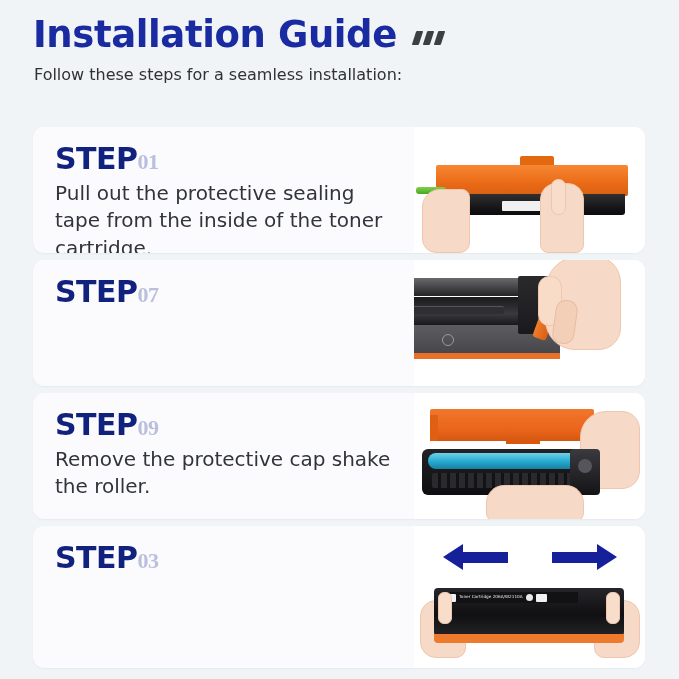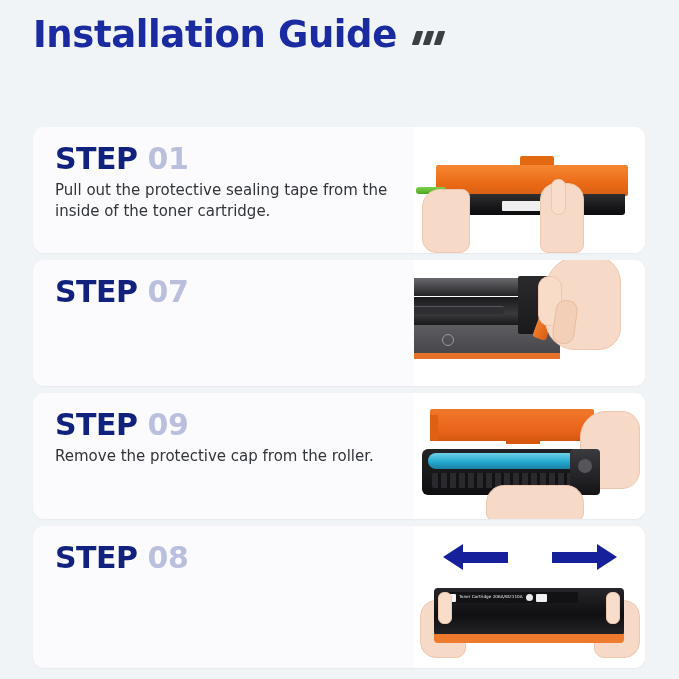--- a/index.html
+++ b/index.html
@@ -40,33 +40,33 @@
     overflow:hidden;
     margin-bottom:7px;
   }
   .card-body{
     flex:1 1 auto;
     padding:17px 10px 16px 22px;
     box-sizing:border-box;
     min-width:0;
   }
   .step-head{
-    display:flex;align-items:baseline;gap:10px;
+    display:flex;align-items:baseline;
     margin:0 0 6px 0;
   }
   .step-word{
     font-size:30px;font-weight:bold;color:#11217e;
     letter-spacing:-0.5px;line-height:1;
   }
   .step-num{
-    font-size:30px;font-weight:bold;color:#b9bfdd;
-    letter-spacing:-0.5px;line-height:1;
+    font-size:22px;font-weight:bold;color:#b9bfdd;
+    letter-spacing:-0.5px;line-height:1;font-family:Liberation Serif, serif;
   }
   .step-desc{
-    font-size:15px;color:#31343a;line-height:1.37;
+    font-size:20px;color:#31343a;line-height:1.37;
     margin:0;max-width:355px;
   }
 
   
   .photo{
     position:relative;
     width:231px;flex:0 0 231px;
     background:#ffffff;
     overflow:hidden;
   }
@@ -243,20 +243,21 @@
 
   <div class="header">
     <div class="title-row">
       <h1 class="title">Installation Guide</h1>
       <span class="slashes">
         <i></i>
           <i></i>
           <i></i>
       </span>
     </div>
+    <p class="subtitle">Follow these steps for a seamless installation:</p>
   </div>
 
   <div class="steps">
 
     <div class="card" style="height:126px;">
       <div class="card-body">
         <div class="step-head">
           <span class="step-word">STEP</span>
           <span class="step-num">01</span>
         </div>
@@ -298,40 +299,40 @@
         <div class="s2-f2"></div>
       </div>
     </div>
 
     <div class="card" style="height:126px;">
       <div class="card-body">
         <div class="step-head">
           <span class="step-word">STEP</span>
           <span class="step-num">09</span>
         </div>
-        <p class="step-desc">Remove the protective cap from the roller.</p>
+        <p class="step-desc">Remove the protective cap shake the roller.</p>
       </div>
       <div class="photo">
         <div class="s3-cap"></div>
         <div class="hand s3-hand-r"></div>
         <div class="s3-body"></div>
         <div class="s3-roller"></div>
         <div class="s3-fins"></div>
         <div class="s3-endcap">
             <i></i>
           </div>
         <div class="hand s3-hand-b"></div>
       </div>
     </div>
 
     <div class="card" style="height:142px;">
       <div class="card-body">
         <div class="step-head">
           <span class="step-word">STEP</span>
-          <span class="step-num">08</span>
+          <span class="step-num">03</span>
         </div>
       </div>
       <div class="photo">
         <div class="s4-arrows">
           <span class="arrow left"></span>
           <span class="arrow right"></span>
         </div>
         <div class="hand s4-hand-l"></div>
         <div class="hand s4-hand-r"></div>
         <div class="s4-cart"></div>

